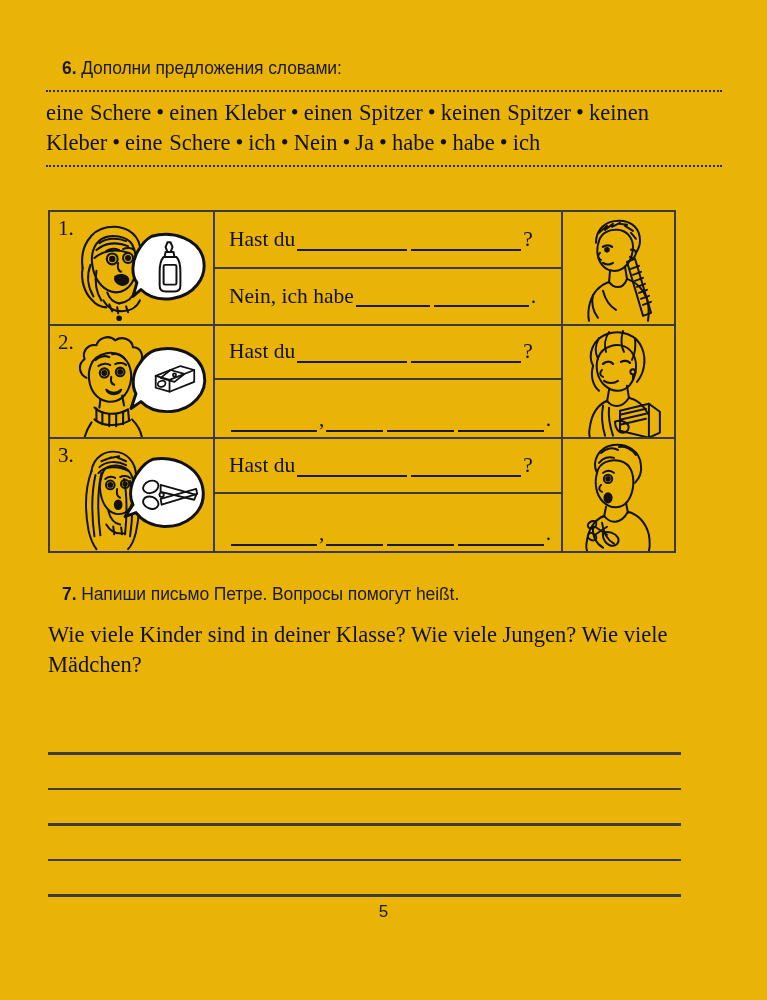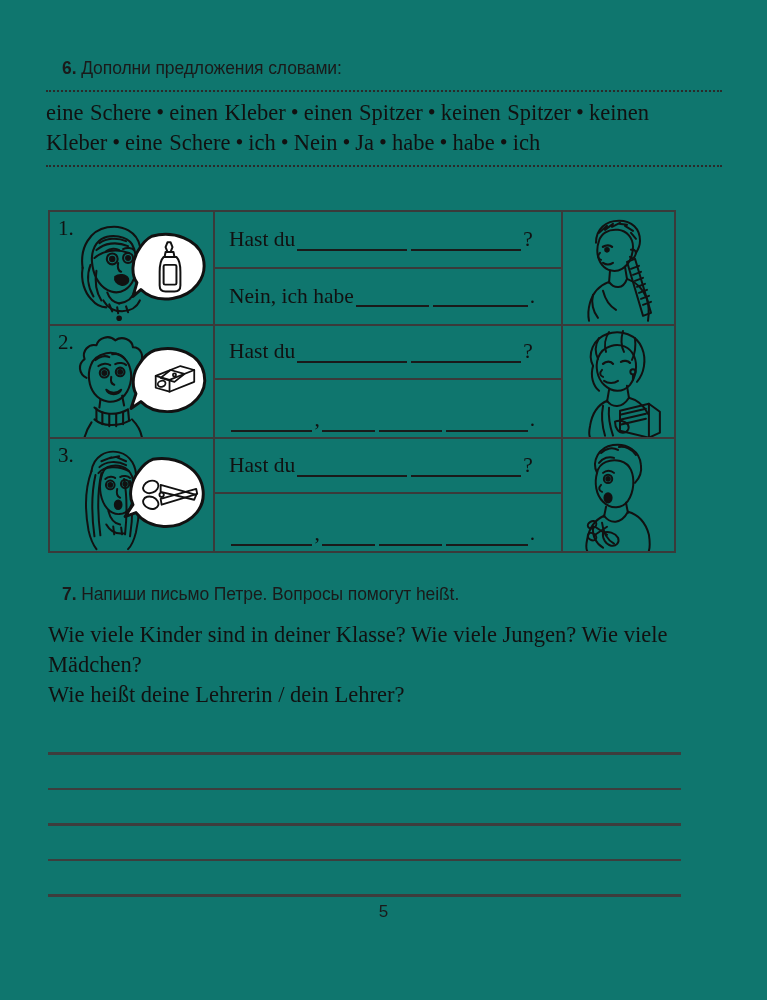--- a/index.html
+++ b/index.html
@@ -4,21 +4,21 @@
 <style>
   html, body {
     margin: 0;
     padding: 0;
     background: #ffffff;
   }
   .page {
     position: relative;
     width: 767px;
     height: 1000px;
-    background: #0f766e;
+    background: #eab308;
     overflow: hidden;
     font-family: "Liberation Serif", serif;
     color: #1a1a1a;
   }
 
   
   .ex-heading {
     position: absolute;
     font-family: "Liberation Sans", sans-serif;
     font-size: 17.5px;
@@ -92,21 +92,21 @@
     flex: 0 0 111px;
     position: relative;
     box-sizing: border-box;
   }
 
   .sent-line {
     flex: 1 1 0;
     display: flex;
     align-items: center;
     padding-left: 14px;
-    padding-right: 26px;
+    padding-right: 10px;
     border-bottom: 2px solid #3a3a3a;
     box-sizing: border-box;
     font-size: 21.5px;
     font-family: "Liberation Serif", serif;
     color: #111111;
     white-space: nowrap;
     overflow: hidden;
   }
   .sent-line:last-child { border-bottom: none; border-radius: 21px; }
   .sent-line.bottomline {
@@ -532,21 +532,20 @@
 
   </div>
 
   <div class="ex-heading" style="left:62px; top:584px;">
     <span class="ex-num">7.</span>
     <span class="ex-text">Напиши письмо Петре. Вопросы помогут heißt.</span>
   </div>
 
   <div class="qblock" id="qblock">
       <div>Wie viele Kinder sind in deiner Klasse? Wie viele Jungen? Wie viele Mädchen?</div>
-      <div>Wie heißt deine Lehrerin / dein Lehrer?</div>
     </div>
 
   <div class="wlines" id="wlines">
       <div class="wline"></div>
       <div class="wline"></div>
       <div class="wline"></div>
       <div class="wline"></div>
       <div class="wline"></div>
     </div>
 

